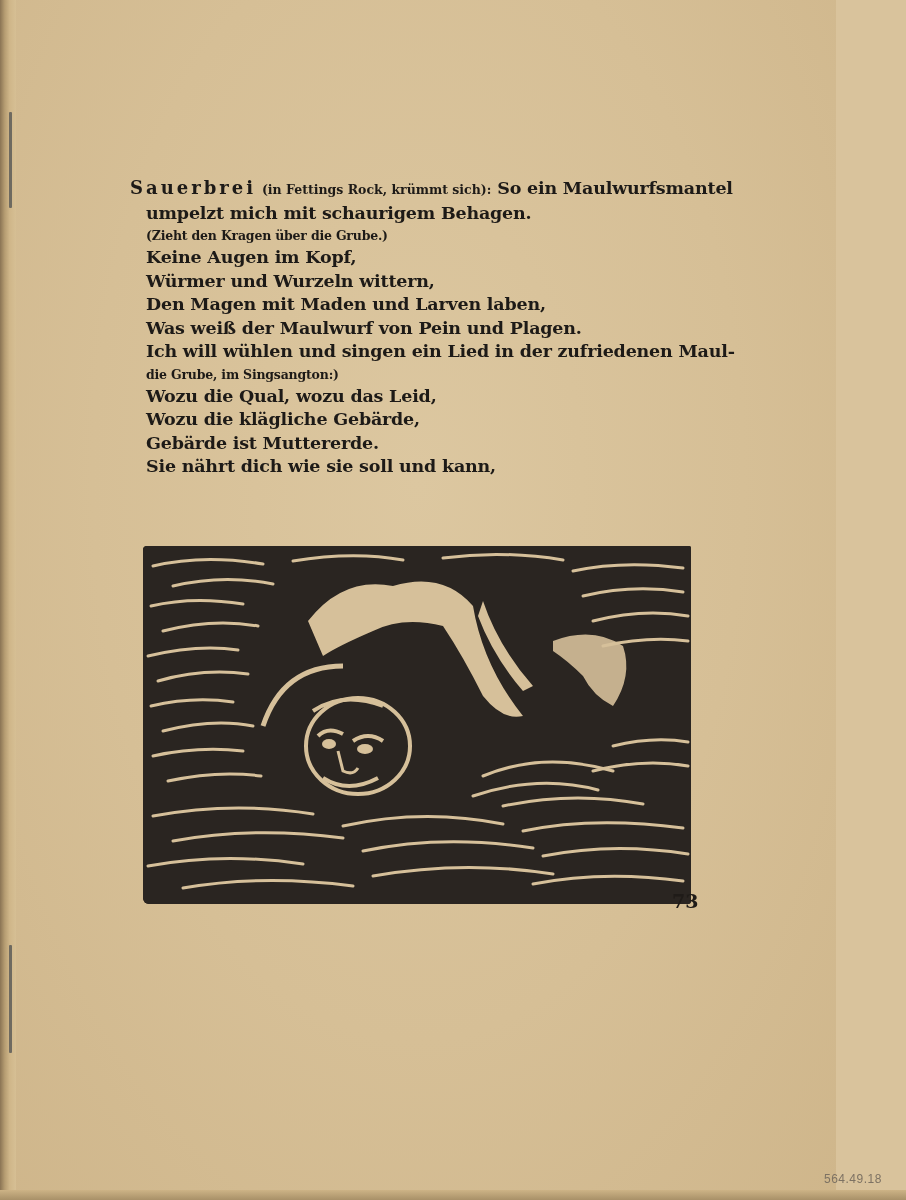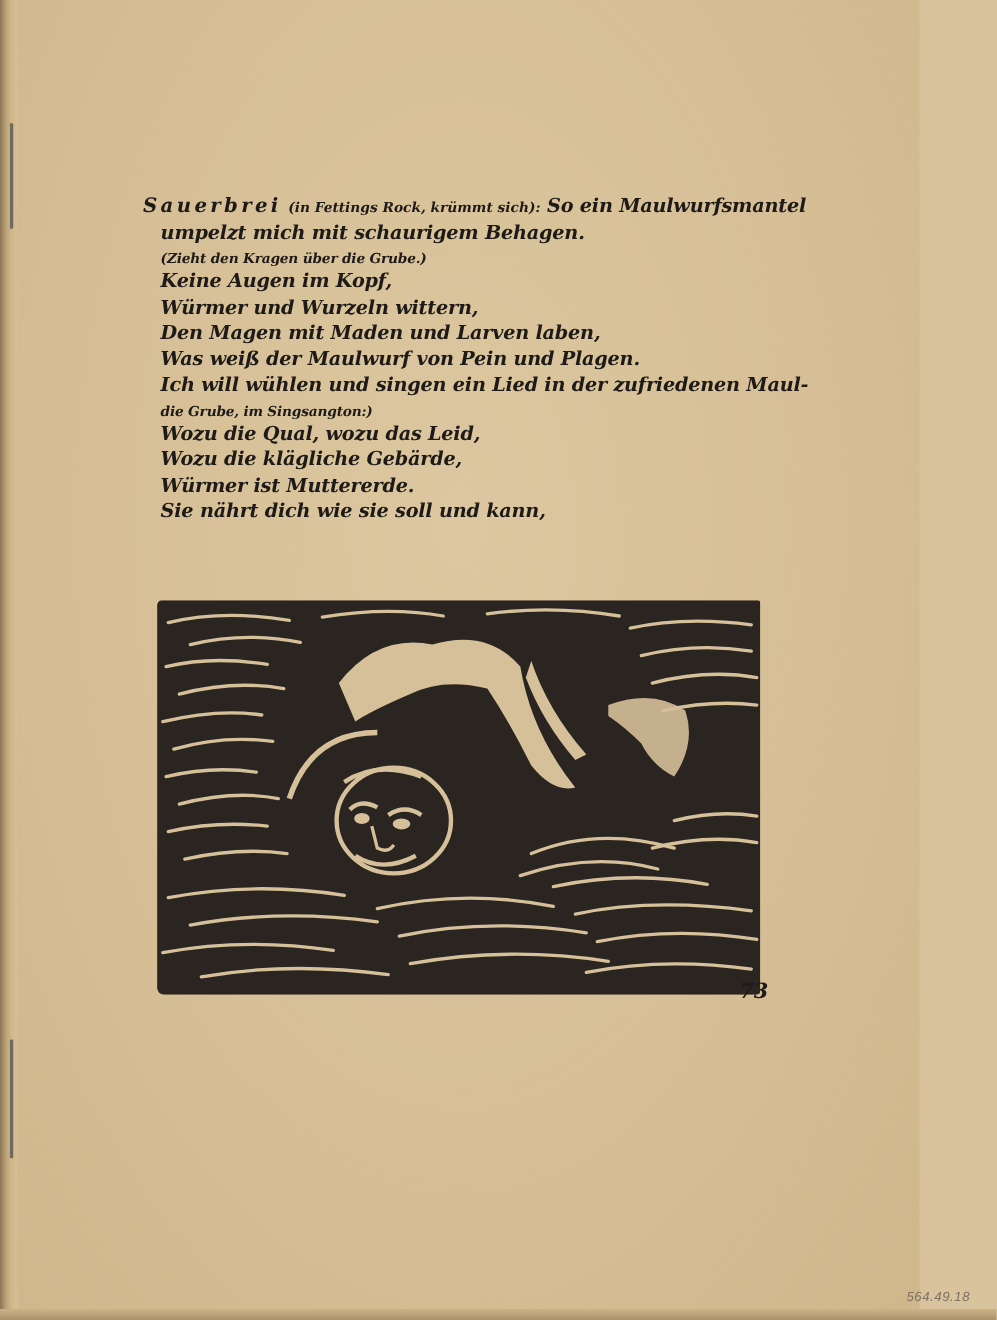--- a/index.html
+++ b/index.html
@@ -13,21 +13,20 @@
       overflow: hidden;
       background: #d9c39c;
       font-family: "Liberation Sans", sans-serif;
     }
     .page {
       position: absolute;
       left: 0; top: 0;
       width: 836px; height: 1200px;
       background:
         radial-gradient(ellipse at 50% 40%, #dcc7a0 0%, #d6bf96 55%, #cfb68b 100%);
-      font-style: italic;
     }
     .binding {
       position: absolute;
       left: 0; top: 0;
       width: 16px; height: 1200px;
       background: linear-gradient(to right, #8a7454 0%, #b69d72 30%, #cfb689 60%, #d6bf94 100%);
     }
     .binding-thread {
       position: absolute;
       left: 9px;
@@ -119,21 +118,21 @@
     <div class="line indent">umpelzt mich mit schaurigem Behagen.</div>
     <div class="line indent small">(Zieht den Kragen über die Grube.)</div>
     <div class="line indent">Keine Augen im Kopf,</div>
     <div class="line indent">Würmer und Wurzeln wittern,</div>
     <div class="line indent">Den Magen mit Maden und Larven laben,</div>
     <div class="line indent">Was weiß der Maulwurf von Pein und Plagen.</div>
     <div class="line indent">Ich will wühlen und singen ein Lied in der zufriedenen Maul-</div>
     <div class="line indent small">die Grube, im Singsangton:)</div>
     <div class="line indent">Wozu die Qual, wozu das Leid,</div>
     <div class="line indent">Wozu die klägliche Gebärde,</div>
-    <div class="line indent">Würmer ist Muttererde.</div>
+    <div class="line indent">Gebärde ist Muttererde.</div>
     <div class="line indent">Sie nährt dich wie sie soll und kann,</div>
   </div>
 
   <div class="woodcut">
     <svg width="548" height="358" viewBox="0 0 548 358" xmlns="http://www.w3.org/2000/svg">
       <rect width="548" height="358" fill="#2a2521"></rect>
       <g stroke="#d6c09a" stroke-width="3" fill="none" stroke-linecap="round">
 
         <path d="M10 20 Q60 8 120 18"></path>
           <path d="M30 40 Q80 28 130 38"></path>

